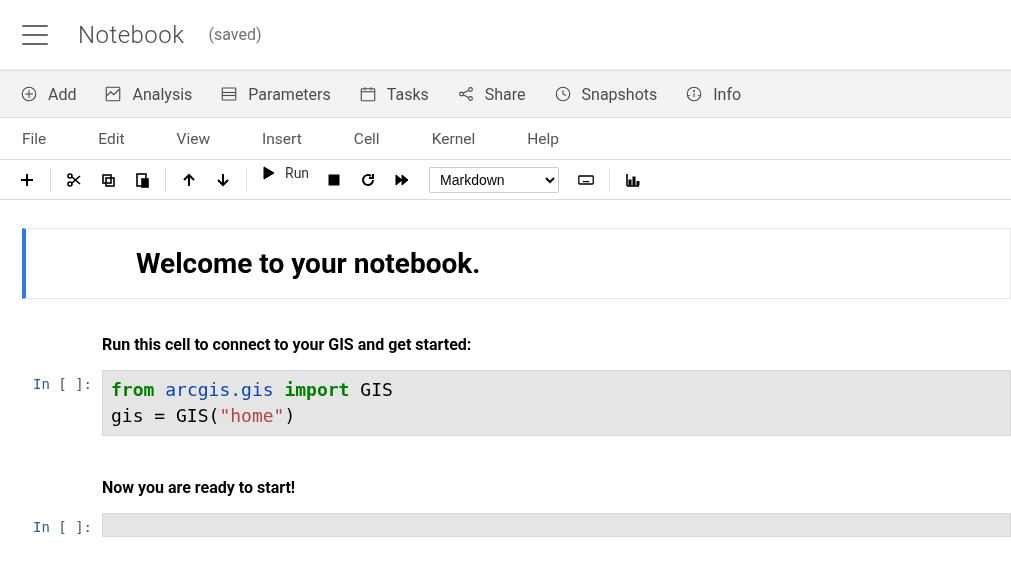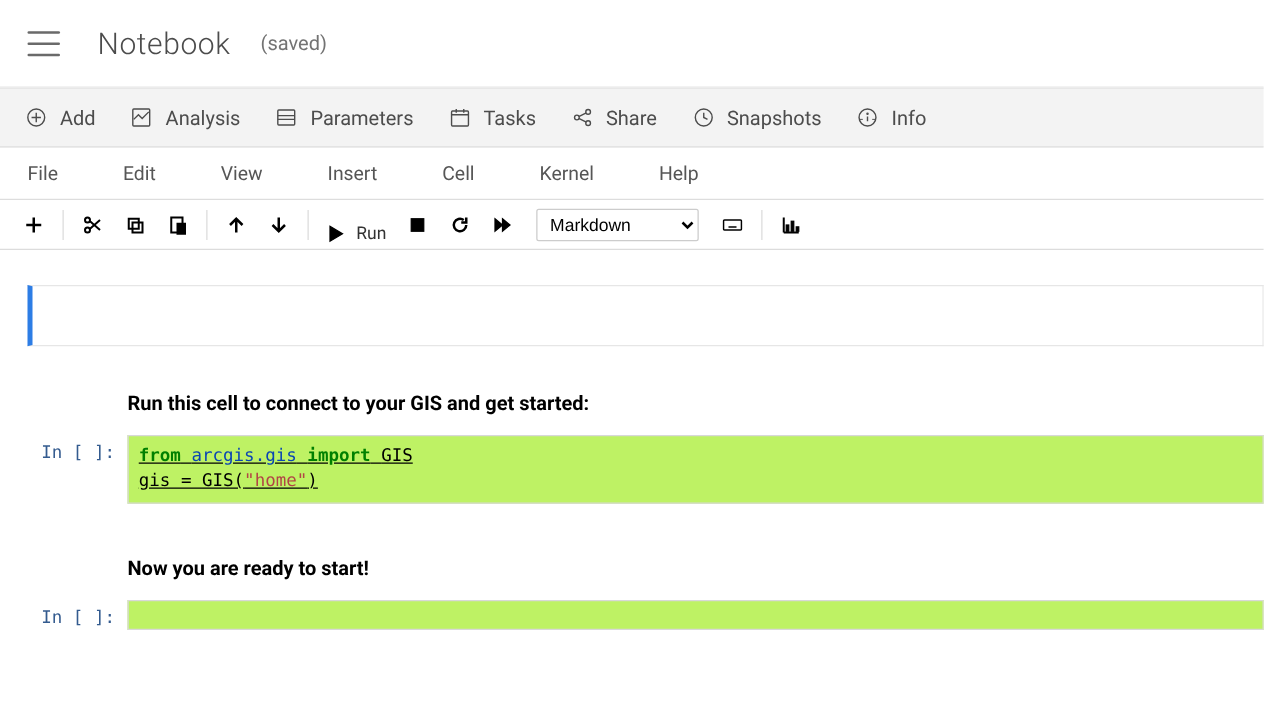--- a/index.html
+++ b/index.html
@@ -19,34 +19,34 @@
   .action svg, .action .glyph { width:18px; height:18px; margin-right:10px; stroke:#4c4c4c; fill:none; stroke-width:1.5; }
   .menubar { display:flex; align-items:center; height:42px; padding:0 6px; border-bottom:1px solid #ddd; gap:20px; }
   .menu-item { padding:8px 16px; cursor:pointer; font-size:15.5px; color:#565656; border-radius:2px; }
 
   
   .toolbar { display:flex; align-items:center; height:40px; padding:0 2px 0 10px; border-bottom:1px solid #dcdcdc; font-size:14px; }
   .tbtn { height:30px; min-width:34px; padding:0 8px; display:flex; align-items:center; justify-content:center; cursor:pointer; color:#333; border-radius:2px; }
   .tbtn svg { width:16px; height:16px; stroke:#000; fill:#000; }
   .tbtn.outline svg { fill:none; stroke:#000; stroke-width:1.6; }
   .tsep { width:1px; height:24px; background:#dcdcdc; margin:0 6px; }
-  .run-btn { display:flex; align-items:flex-end; gap:8px; }
+  .run-btn { display:flex; align-items:flex-start; gap:8px; }
   .celltype { height:26px; border:1px solid #ccc; font-size:14px; padding:2px 6px; background:#fff; margin:16px 10px; border-radius:2px; min-width:130px; }
 
   
   .nbwrap { padding-top:28px; background:#fff; }
   .prompt { width:80px; font-family: Menlo, Consolas, "DejaVu Sans Mono", monospace; font-size:14px; color:#345b8f; text-align:right; padding:6px 10px 0 0; }
   .body { flex:1; padding:4px 0 4px 0; }
   .md-cell { border:1px solid #e6e6e6; border-left:4px solid #2d7de5; margin-left:22px; padding:14px 0 14px 0; display:flex; }
   .md-cell .chev { margin-left:30px; }
   .md-cell .body h1 { font-size:28px; font-weight:700; color:#000; }
   .submd { margin-top:32px; margin-left:22px; display:flex; }
   .submd .body { font-weight:700; font-size:16px; color:#000; padding-left:0; }
   .codecell { margin-top:12px; margin-left:22px; display:flex; }
-  .codebox { flex:1; border:1px solid #d8d8d8; background:#bef264; padding:6px 8px; font-family: Menlo, Consolas, "DejaVu Sans Mono", monospace; font-size:14px; line-height:1.45; color:#000;text-decoration:underline; }
+  .codebox { flex:1; border:1px solid #d8d8d8; background:#e5e5e5; padding:6px 8px; font-family: Menlo, Consolas, "DejaVu Sans Mono", monospace; font-size:18px; line-height:1.45; color:#000; }
   .kw-green { color:#008000; font-weight:bold; }
   .kw-blue  { color:#0a45b3; }
   .str-red  { color:#b24545; }
   .empty-code { min-height:24px; }
 </style>
 </head>
 <body>
 
 <div class="titlebar">
   <div class="hamburger">
@@ -225,20 +225,23 @@
 
 <div class="nbwrap">
 
   <div class="md-cell">
     <div class="chev">
       <svg viewBox="0 0 12 12">
           <polygon points="1,3 11,3 6,9"></polygon>
         </svg>
     </div>
     <div class="prompt"></div>
+    <div class="body">
+        <h1>Welcome to your notebook.</h1>
+      </div>
   </div>
 
   <div class="submd">
     <div class="chev">
       <svg viewBox="0 0 12 12">
           <polygon points="1,3 11,3 6,9"></polygon>
         </svg>
     </div>
     <div class="prompt"></div>
     <div class="body">Run this cell to connect to your GIS and get started:</div>

